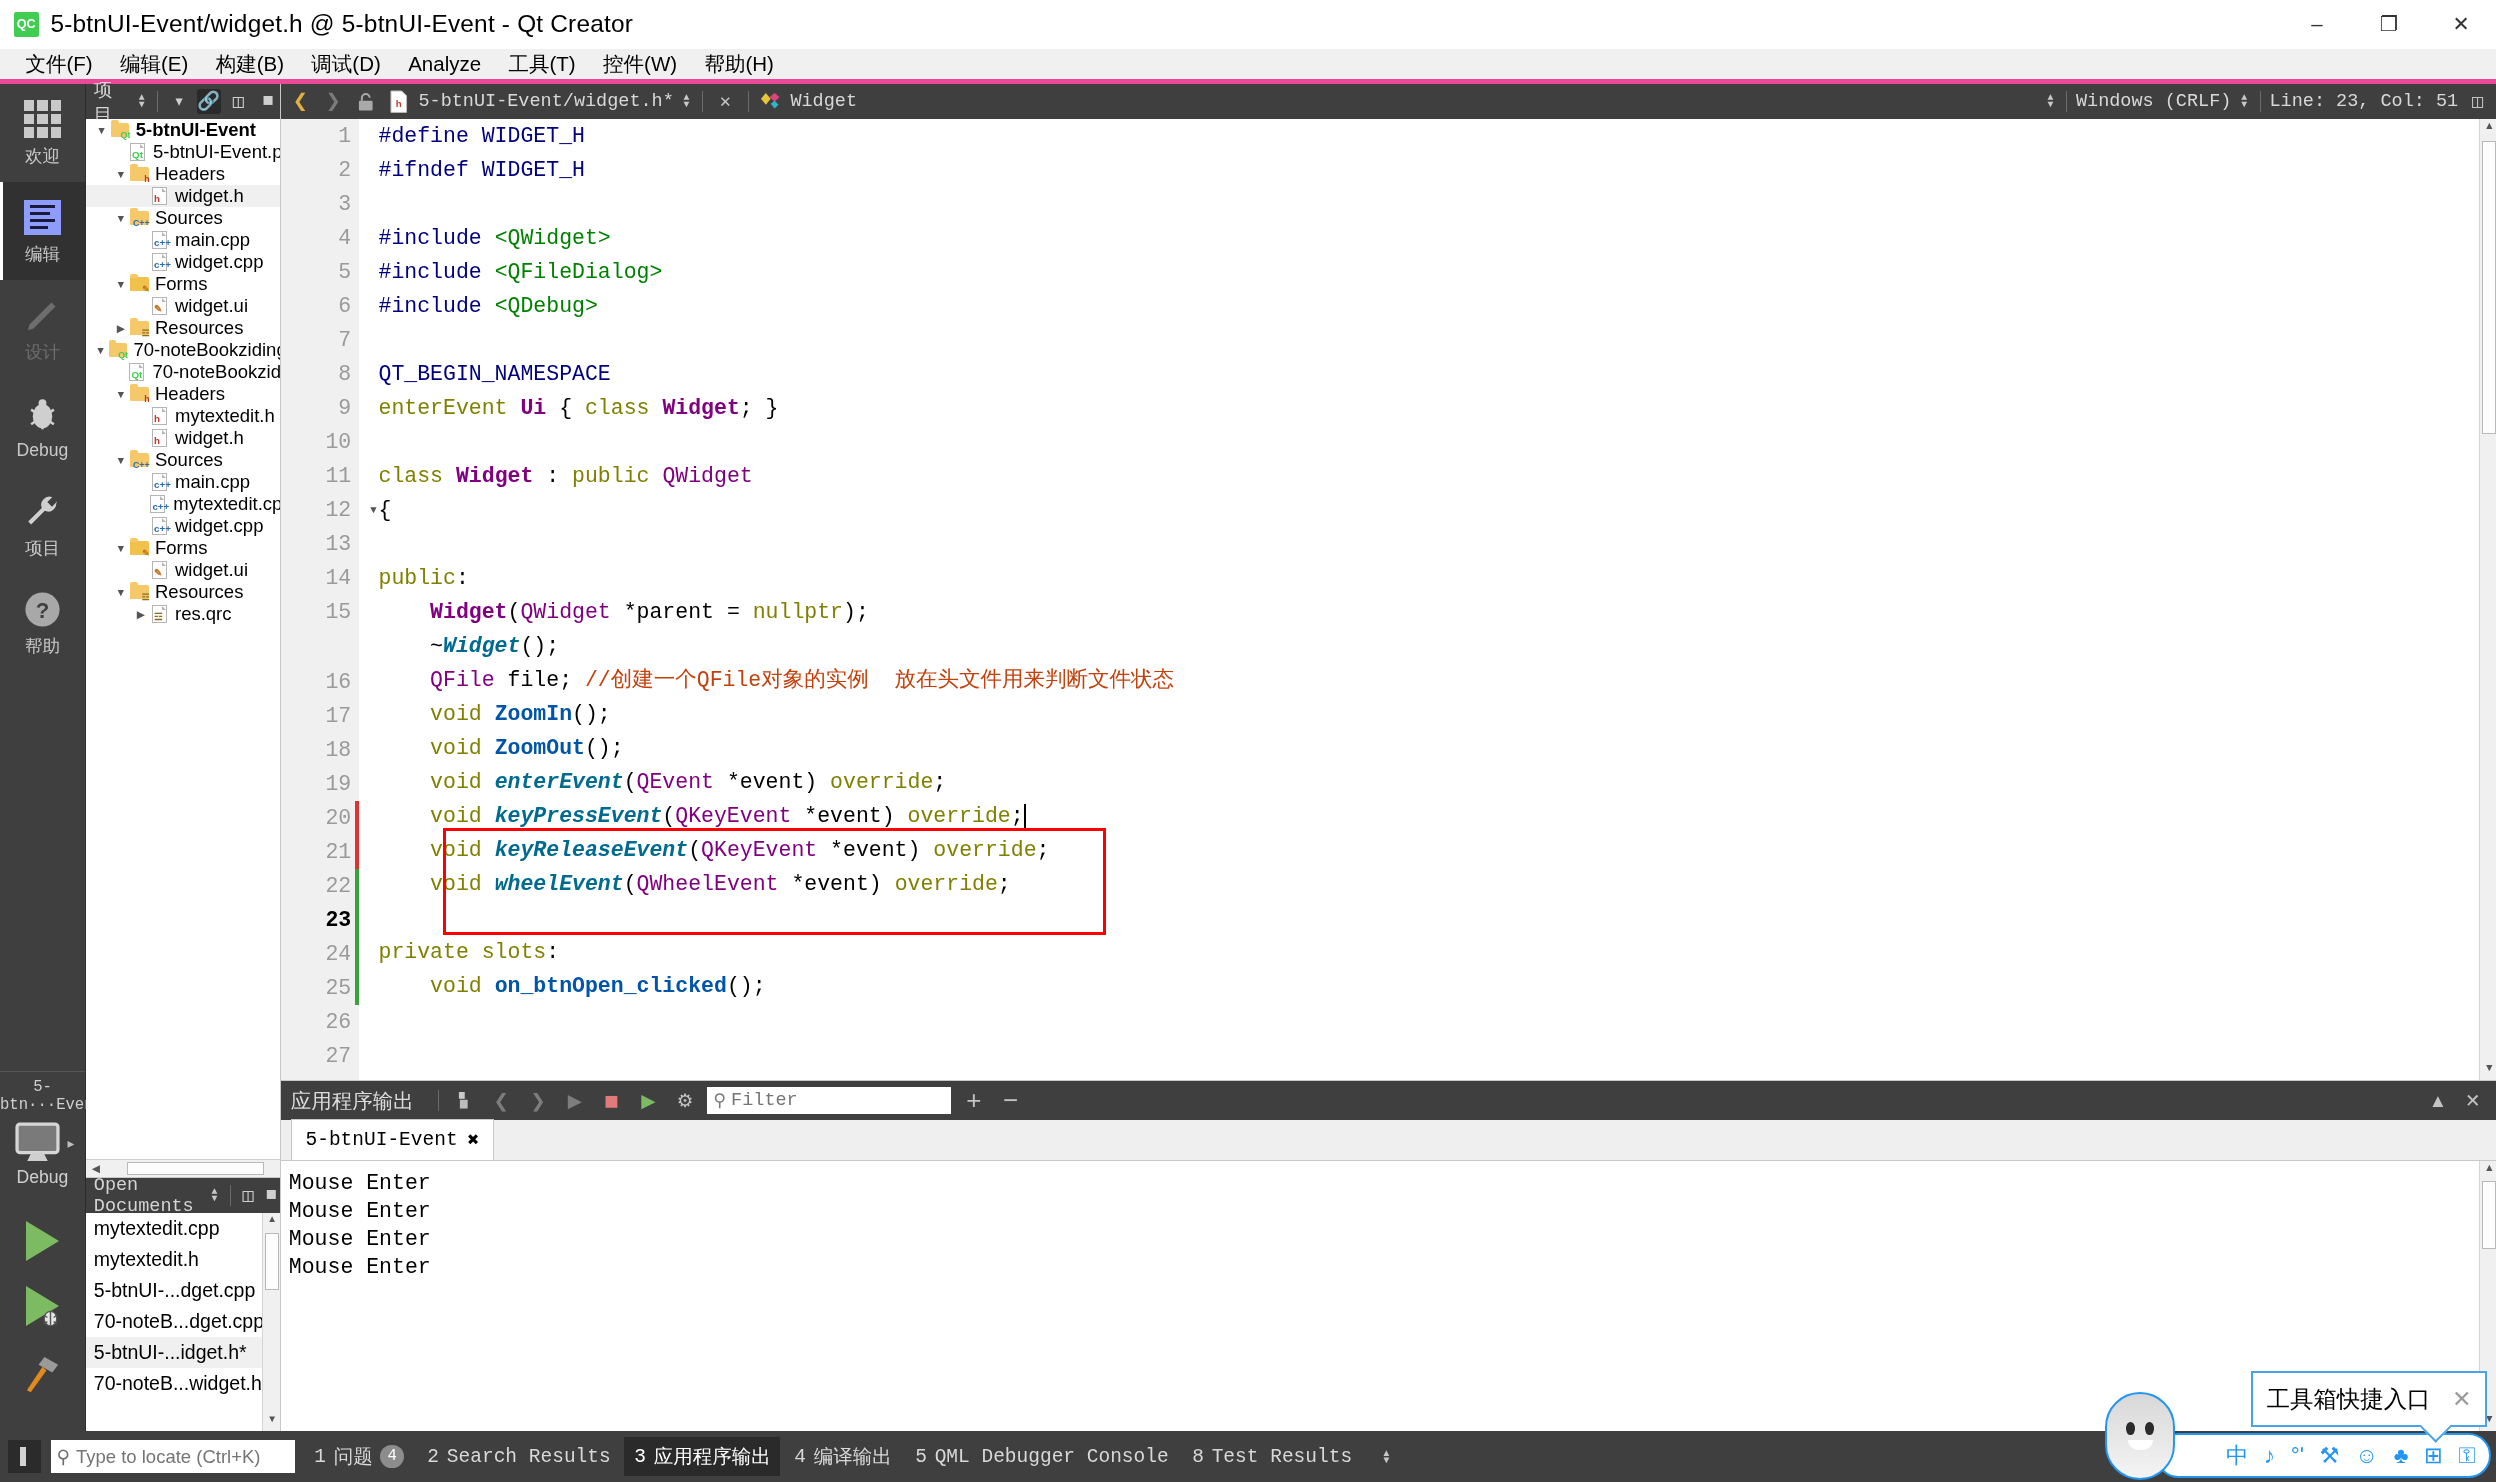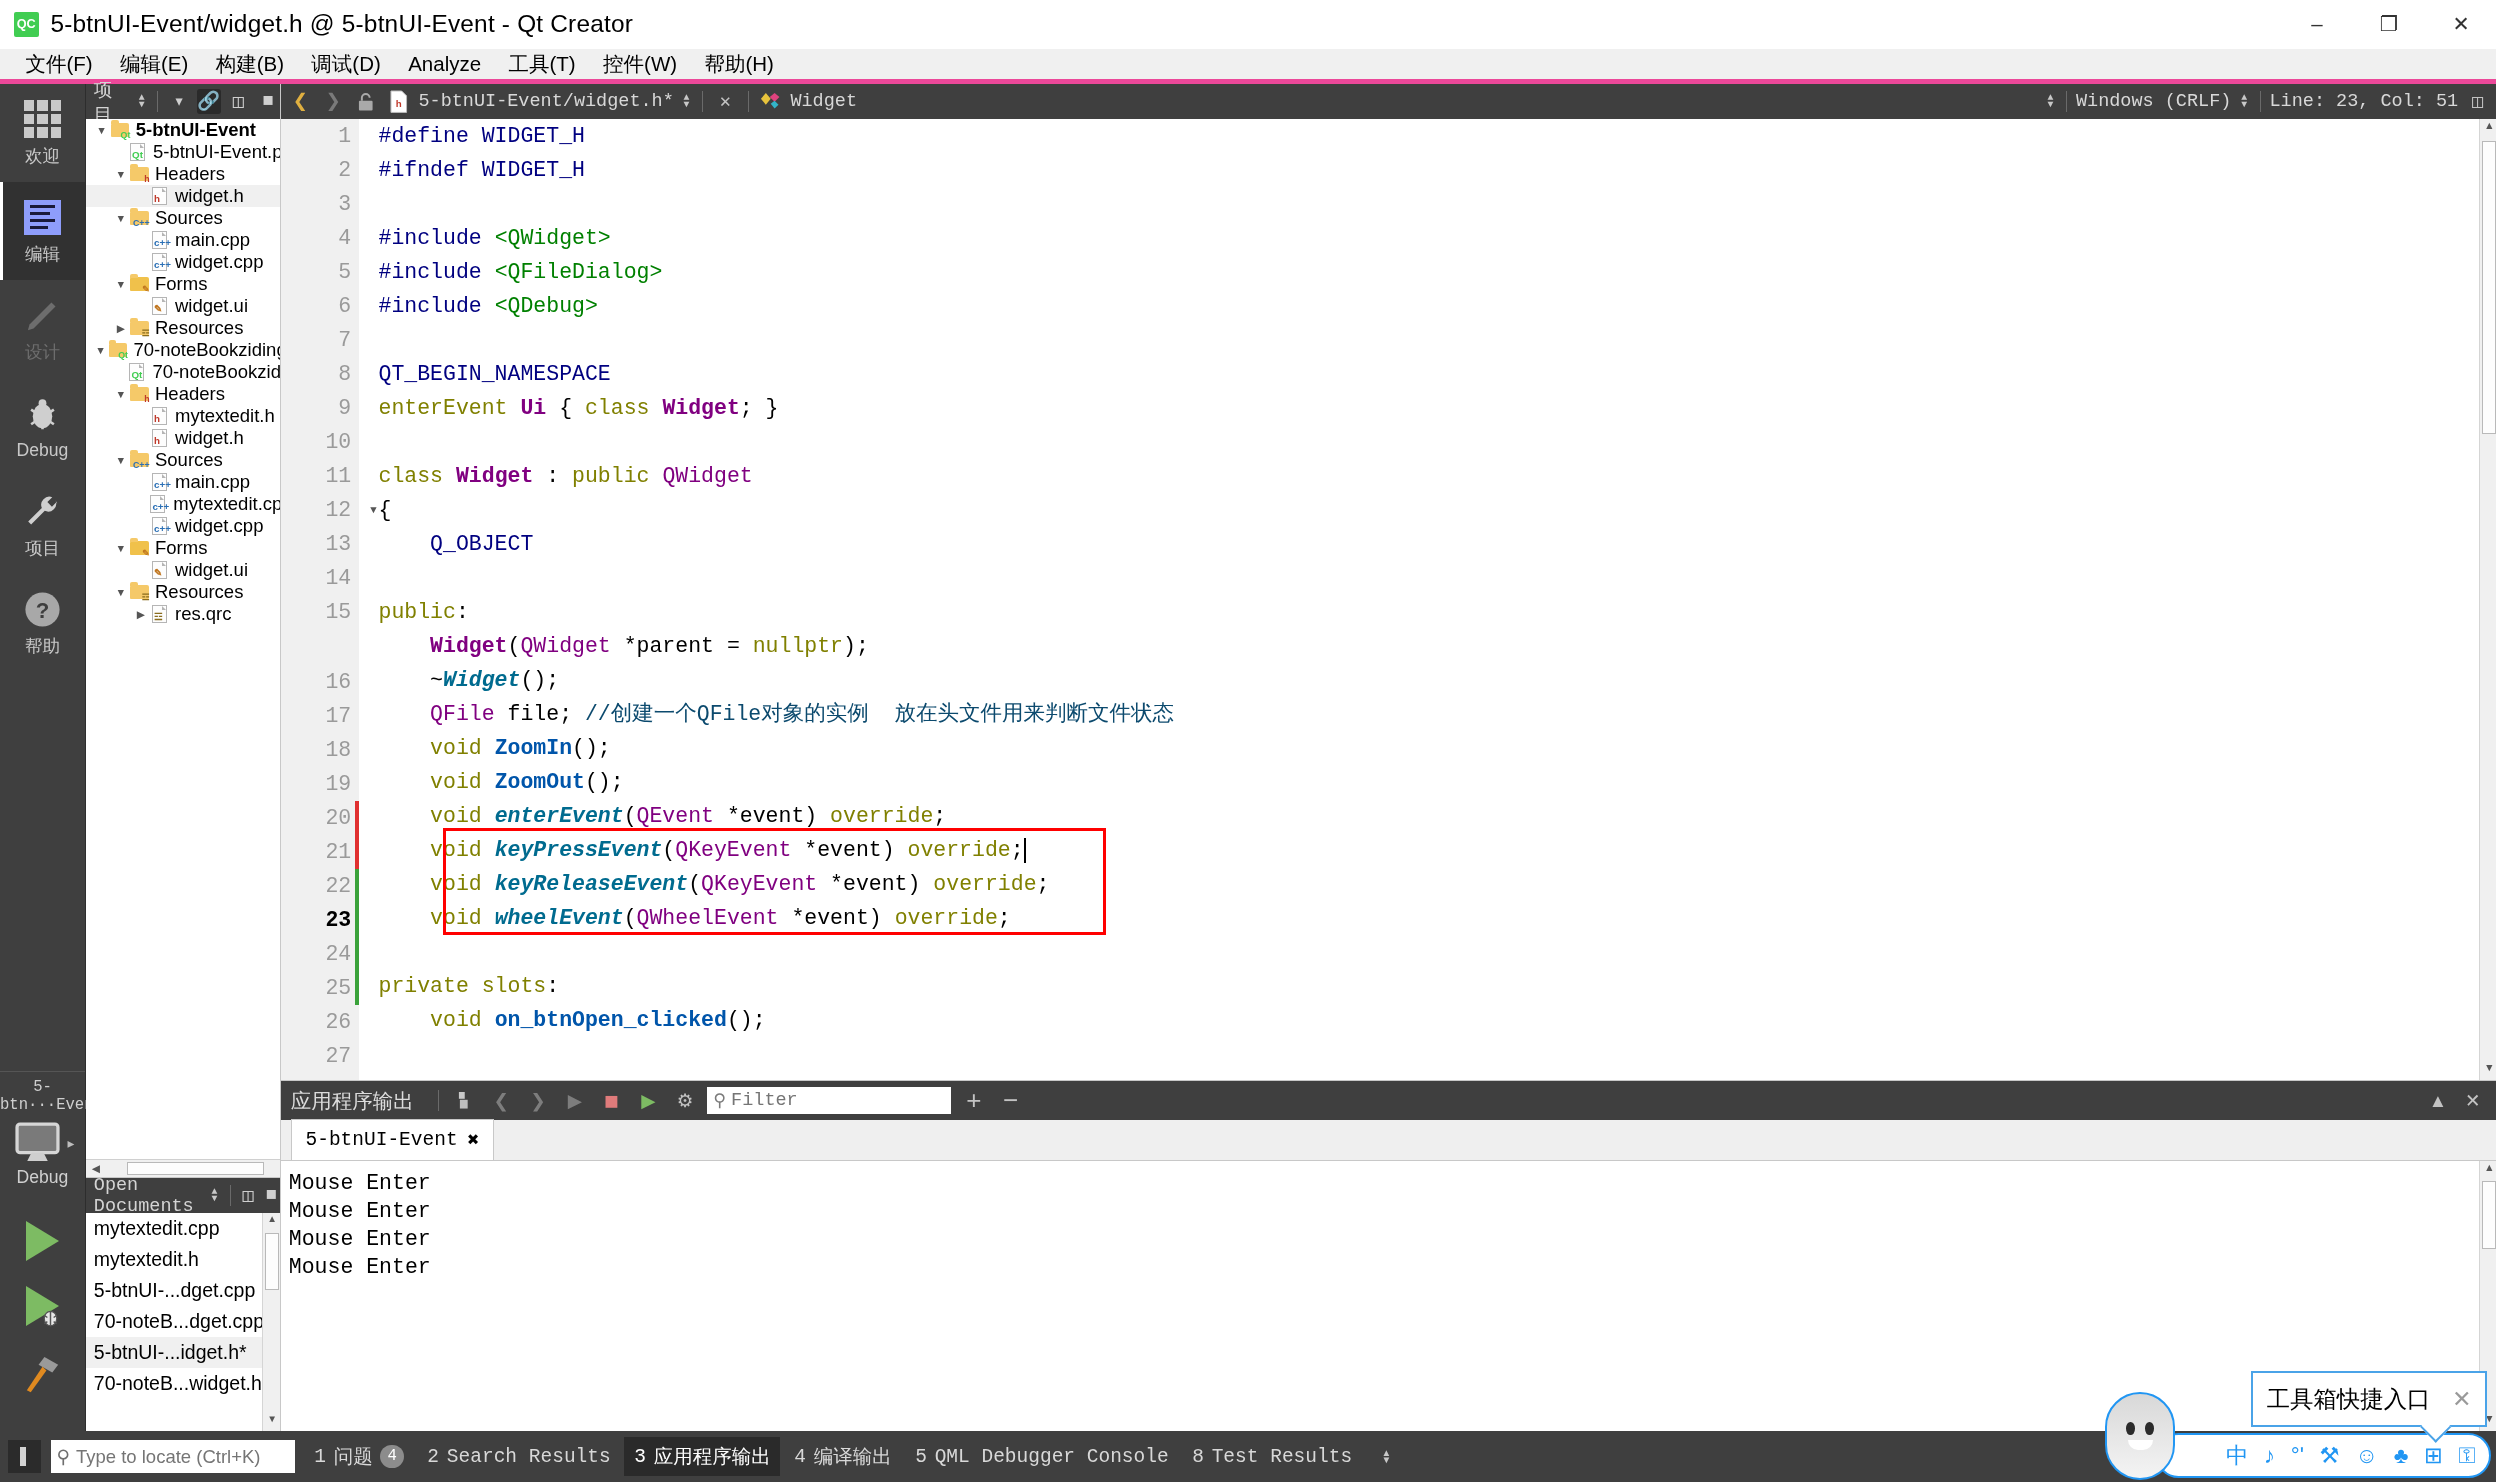--- a/index.html
+++ b/index.html
@@ -138,21 +138,21 @@
   .codearea { flex: 1 1 auto; position: relative; overflow: hidden; padding-left: 19.5px; }
   .cl { height: 34px; line-height: 34px; font-family: "Liberation Mono", monospace; font-size: 21.5px;
        white-space: pre; color: #000; }
   .k   { color: #808000; }        
   .pp  { color: #000080; }        
   .inc { color: #008000; }        
   .cls { color: #800080; font-weight: bold; }  
   .typ { color: #800080; }        
   .fn  { color: #0055aa; font-weight: bold; }  
   .fno { color: #006b8f; font-weight: bold; font-style: italic; } 
-  .cmt { color: #0c4a6e; }
+  .cmt { color: #c2410c; }
 
   .redbox { position: absolute; border: 3.9px solid #ff0000; pointer-events: none; }
   .vscroll { position: absolute; right: 0; top: 0; bottom: 0; width: 17.6px; background: #f0f0f0; border-left: 1px solid #d5d5d5; }
   .vscroll .th { position: absolute; top: 21.5px; left: 2px; width: 13.7px; height: 293px; background: #fdfdfd; border: 1px solid #b9b9b9; }
   .vscroll .a { position: absolute; left: 0; width: 17.6px; height: 19.5px; text-align: center; font-size: 10.7px; color: #555; }
 
   
   .outpane { height: 351px; flex: 0 0 351px; display: flex; flex-direction: column; border-top: 1px solid #c8c8c8; }
   .outbar { height: 39px; flex: 0 0 39px; background: #3f3f3f; display: flex; align-items: center;
             padding: 0 9.8px; gap: 7.8px; color: #dcdcdc; }
@@ -672,21 +672,20 @@
             <div class="cl">&nbsp;</div>
             <div class="cl"><span class="pp">#include</span> <span class="inc">&lt;QWidget&gt;</span></div>
             <div class="cl"><span class="pp">#include</span> <span class="inc">&lt;QFileDialog&gt;</span></div>
             <div class="cl"><span class="pp">#include</span> <span class="inc">&lt;QDebug&gt;</span></div>
             <div class="cl">&nbsp;</div>
             <div class="cl"><span class="pp">QT_BEGIN_NAMESPACE</span></div>
             <div class="cl"><span class="k">enterEvent</span> <span class="cls">Ui</span> { <span class="k">class</span> <span class="cls">Widget</span>; }</div>
             <div class="cl">&nbsp;</div>
             <div class="cl"><span class="k">class</span> <span class="cls">Widget</span> : <span class="k">public</span> <span class="typ">QWidget</span></div>
             <div class="cl">{</div>
-            <div class="cl">    <span class="pp">Q_OBJECT</span></div>
             <div class="cl">&nbsp;</div>
             <div class="cl"><span class="k">public</span>:</div>
             <div class="cl">    <span class="cls">Widget</span>(<span class="typ">QWidget</span> *parent = <span class="k">nullptr</span>);</div>
             <div class="cl">    ~<span class="fno">Widget</span>();</div>
             <div class="cl">    <span class="typ">QFile</span> file; <span class="cmt">//创建一个QFile对象的实例  放在头文件用来判断文件状态</span></div>
             <div class="cl">    <span class="k">void</span> <span class="fn">ZoomIn</span>();</div>
             <div class="cl">    <span class="k">void</span> <span class="fn">ZoomOut</span>();</div>
             <div class="cl">    <span class="k">void</span> <span class="fno">enterEvent</span>(<span class="typ">QEvent</span> *event) <span class="k">override</span>;</div>
             <div class="cl">    <span class="k">void</span> <span class="fno">keyPressEvent</span>(<span class="typ">QKeyEvent</span> *event) <span class="k">override</span>;<span style="display: inline-block; width: 2px; height: 25px; background: rgb(0, 0, 0); vertical-align: middle;"></span></div>
             <div class="cl">    <span class="k">void</span> <span class="fno">keyReleaseEvent</span>(<span class="typ">QKeyEvent</span> *event) <span class="k">override</span>;</div>

